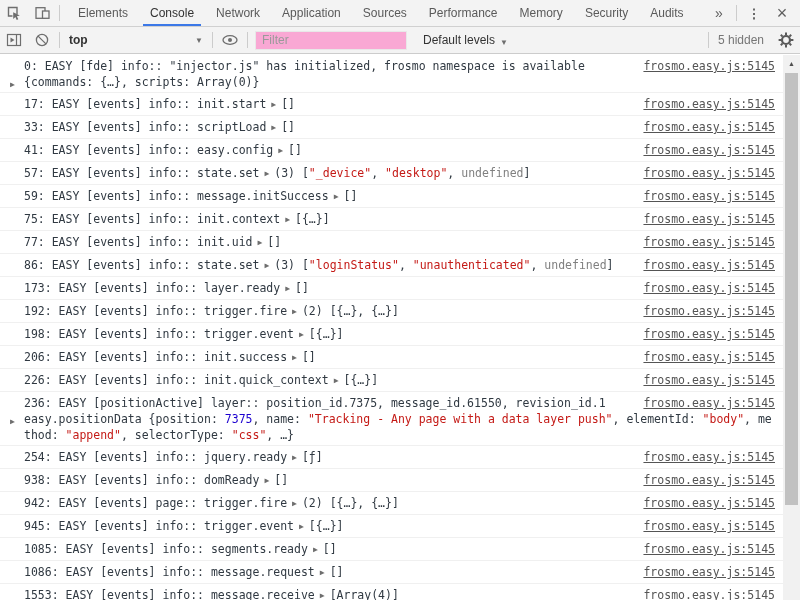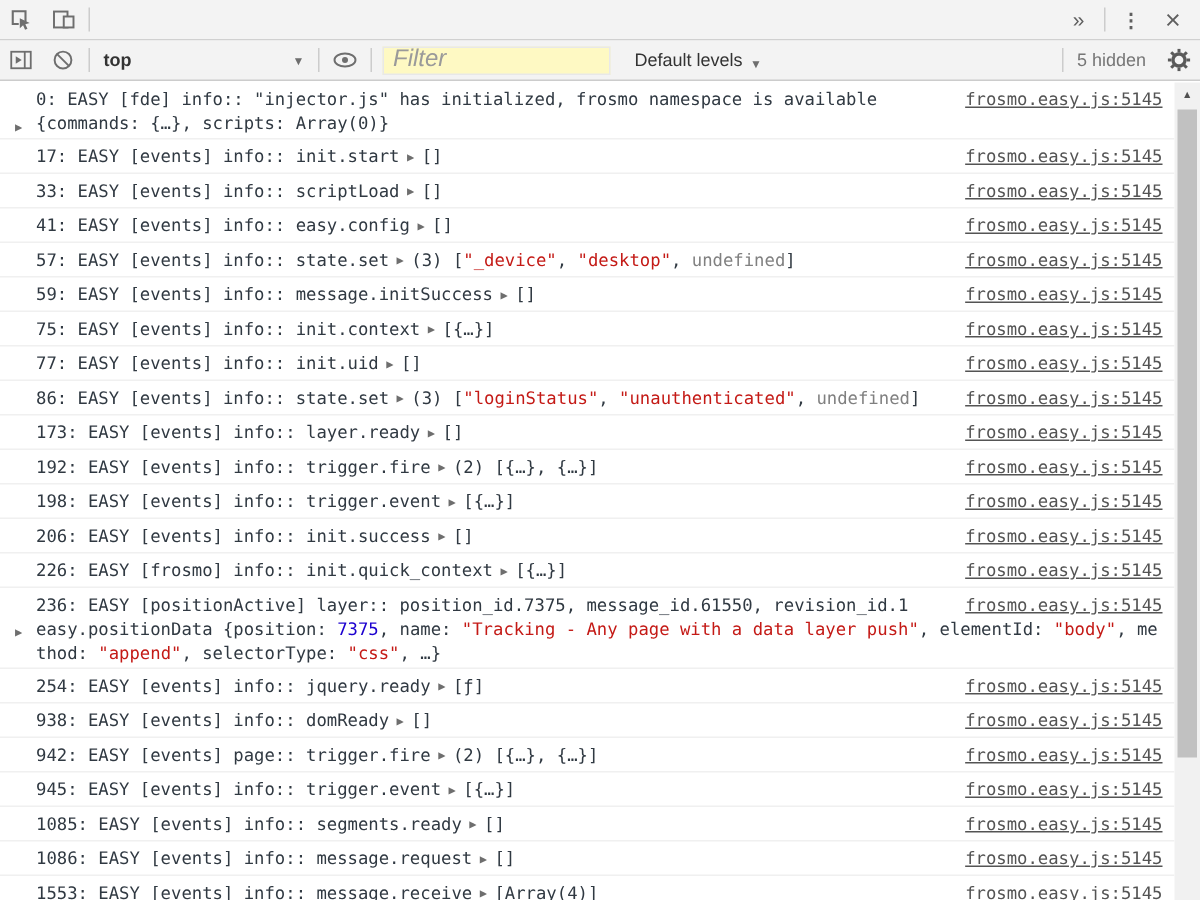--- a/index.html
+++ b/index.html
@@ -20,22 +20,22 @@
   .glyph { color:#5f5f5f; font-size:14px; line-height:1; }
   .glyph.close { font-size:18px; }
   .glyph.dots { font-size:13px; font-weight:bold; letter-spacing:0; }
 
   
   .toolbar { position:absolute; top:27px; left:0; right:0; height:27px; background:#f3f3f3;
              border-bottom:1px solid #ccc; display:flex; align-items:center; font-size:12px; color:#333; }
   .ctx-select { display:flex; align-items:center; justify-content:space-between; width:146px;
                 padding:0 6px; height:20px; cursor:pointer;font-weight:bold; }
   .caret { font-size:8px; color:#6e6e6e; margin-left:5px; }
-  .filter { width:152px; height:19px; border:1px solid #e8e8e8; background:#fef9c3; font-size:16px;
-            font-family:"Liberation Sans", sans-serif; padding:0 6px; color:#333; outline:none; margin:0 10px 0 4px;font-style:italic; }
+  .filter { width:152px; height:19px; border:1px solid #e8e8e8; background:#f9a8d4; font-size:12px;
+            font-family:"Liberation Sans", sans-serif; padding:0 6px; color:#333; outline:none; margin:0 10px 0 4px; }
   .filter::placeholder { color:#9a9a9a; }
   .levels { display:flex; align-items:flex-end; cursor:pointer; padding:0 6px; }
   .spacer { flex:1; }
   .hidden-count { color:#767676; margin:0 8px 0 6px; }
 
   
   .console { position:absolute; top:55px; left:0; right:17px; bottom:0; background:#fff; overflow:hidden;
              font-family:"DejaVu Sans Mono", monospace; font-size:11.5px; color:#303942; }
   .crow { border-bottom:1px solid #f0f0f0; padding:3px 8px 2px 24px; line-height:16px; }
   .line1 { min-height:16px; }
@@ -64,20 +64,31 @@
       <path d="M7.2 7.2 L13.8 10.4 L10.9 11.2 L12.3 14.2 L10.7 14.9 L9.4 11.9 L7.2 13.9 Z" fill="#6e6e6e"></path>
     </svg>
   </span>
   <span class="icon-btn">
     <svg width="17" height="16" viewBox="0 0 17 16">
       <rect x="2" y="2.7" width="9" height="10.6" fill="none" stroke="#6e6e6e" stroke-width="1.3"></rect>
       <rect x="8.5" y="6" width="6.5" height="7.3" fill="#f3f3f3" stroke="#6e6e6e" stroke-width="1.3"></rect>
     </svg>
   </span>
   <span class="vsep"></span>
+  <div class="tabs">
+    <div class="tab">Elements</div>
+    <div class="tab active">Console</div>
+    <div class="tab">Network</div>
+    <div class="tab">Application</div>
+    <div class="tab">Sources</div>
+    <div class="tab">Performance</div>
+    <div class="tab">Memory</div>
+    <div class="tab">Security</div>
+    <div class="tab">Audits</div>
+  </div>
   <div class="tab-right">
     <span class="icon-btn">
         <span class="glyph">»</span>
       </span>
     <span class="vsep"></span>
     <span class="icon-btn">
         <span class="glyph dots">⋮</span>
       </span>
     <span class="icon-btn">
         <span class="glyph close">×</span>
@@ -173,21 +184,21 @@
     <div class="crow">
       <div class="line1"><span class="srclink">frosmo.easy.js:5145</span><span class="mtext">192: EASY [events] info:: trigger.fire</span><span class="tri">▶</span><span class="preview"><span class="seg-obj">(2) [{…}, {…}]</span></span></div>
     </div>
     <div class="crow">
       <div class="line1"><span class="srclink">frosmo.easy.js:5145</span><span class="mtext">198: EASY [events] info:: trigger.event</span><span class="tri">▶</span><span class="preview"><span class="seg-obj">[{…}]</span></span></div>
     </div>
     <div class="crow">
       <div class="line1"><span class="srclink">frosmo.easy.js:5145</span><span class="mtext">206: EASY [events] info:: init.success</span><span class="tri">▶</span><span class="preview"><span class="seg-obj">[]</span></span></div>
     </div>
     <div class="crow">
-      <div class="line1"><span class="srclink">frosmo.easy.js:5145</span><span class="mtext">226: EASY [frosmo] info:: init.quick_context</span><span class="tri">▶</span><span class="preview"><span class="seg-obj">[{…}]</span></span></div>
+      <div class="line1"><span class="srclink">frosmo.easy.js:5145</span><span class="mtext">226: EASY [events] info:: init.quick_context</span><span class="tri">▶</span><span class="preview"><span class="seg-obj">[{…}]</span></span></div>
     </div>
     <div class="crow">
       <div class="line1"><span class="srclink">frosmo.easy.js:5145</span><span class="mtext">236: EASY [positionActive] layer:: position_id.7375, message_id.61550, revision_id.1</span></div>
       <div class="line2"><span class="tri">▶</span><span class="preview"><span class="seg-obj">easy.positionData {position: </span><span class="seg-num">7375</span><span class="seg-obj">, name: </span><span class="seg-str">"Tracking - Any page with a data layer push"</span><span class="seg-obj">, elementId: </span><span class="seg-str">"body"</span><span class="seg-obj">, method: </span><span class="seg-str">"append"</span><span class="seg-obj">, selectorType: </span><span class="seg-str">"css"</span><span class="seg-obj">, …}</span></span></div>
     </div>
     <div class="crow">
       <div class="line1"><span class="srclink">frosmo.easy.js:5145</span><span class="mtext">254: EASY [events] info:: jquery.ready</span><span class="tri">▶</span><span class="preview"><span class="seg-obj">[ƒ]</span></span></div>
     </div>
     <div class="crow">
       <div class="line1"><span class="srclink">frosmo.easy.js:5145</span><span class="mtext">938: EASY [events] info:: domReady</span><span class="tri">▶</span><span class="preview"><span class="seg-obj">[]</span></span></div>

